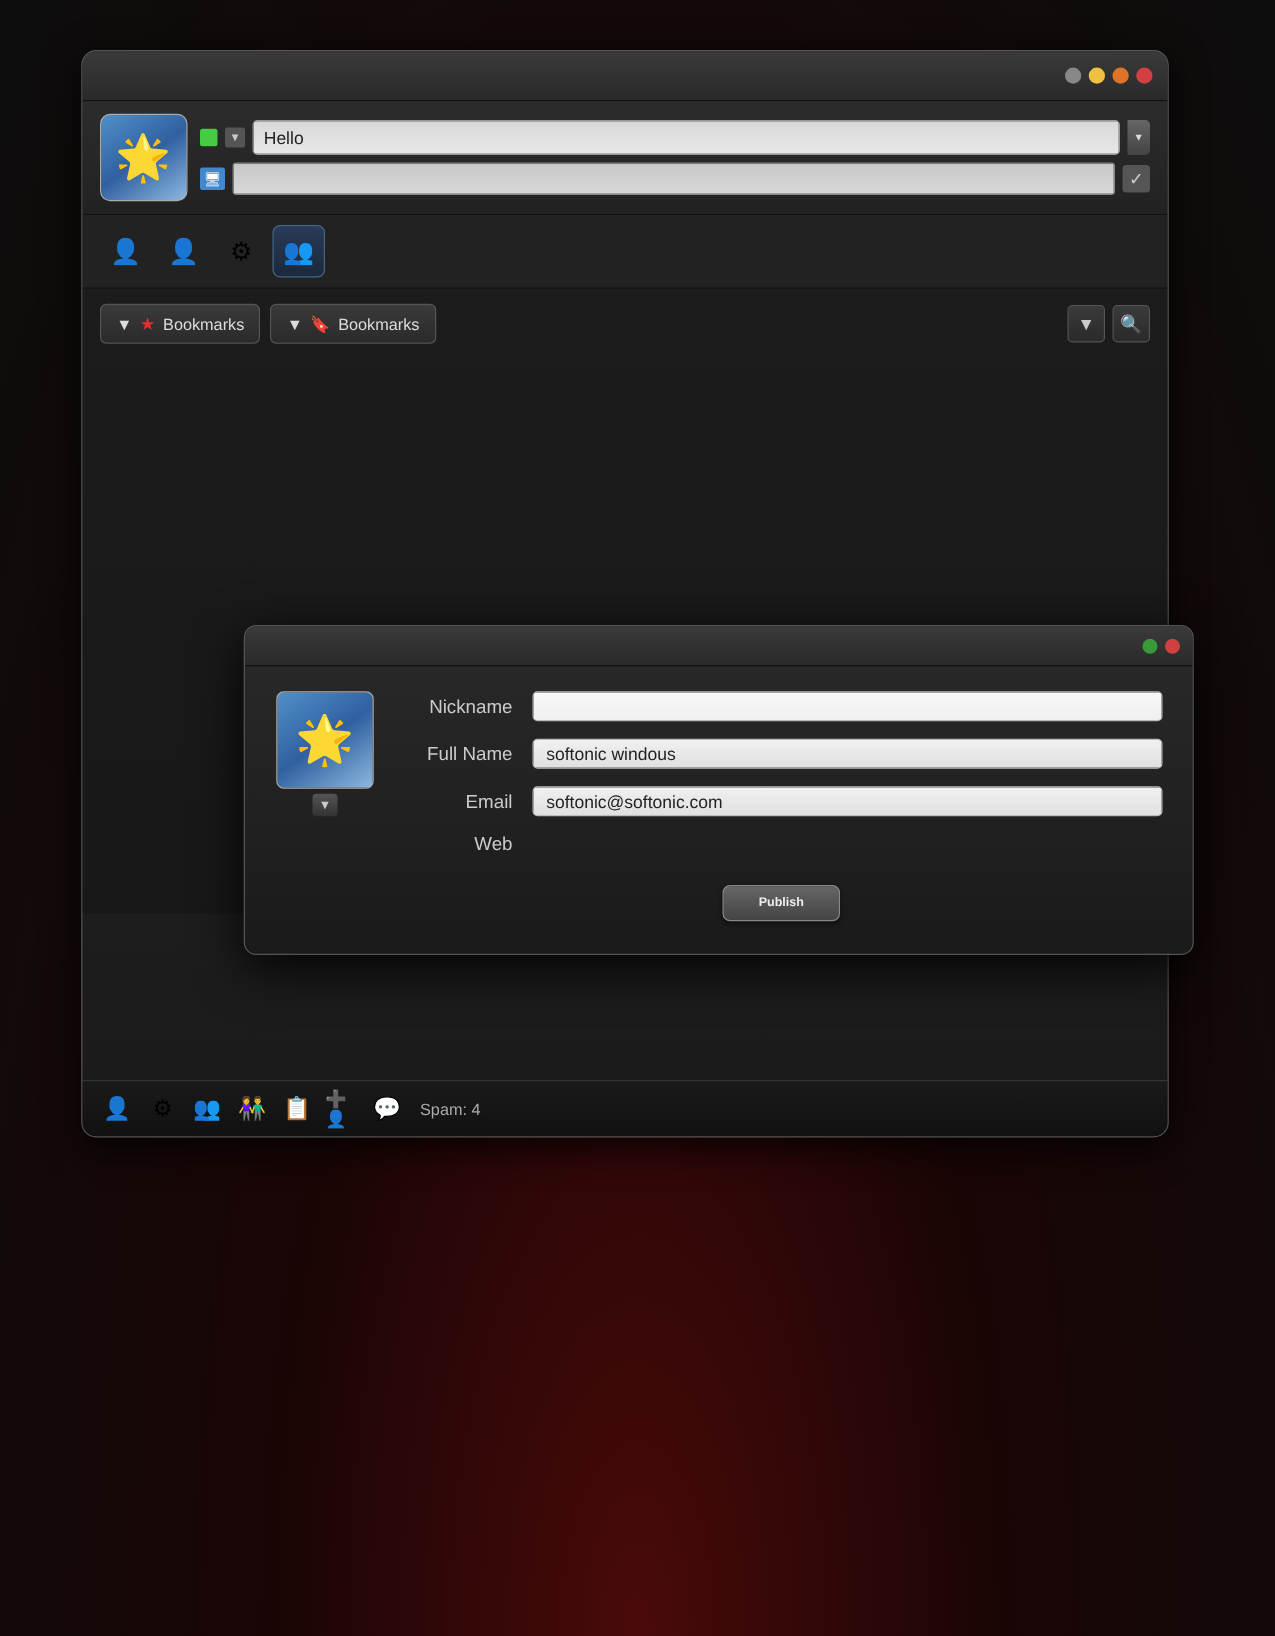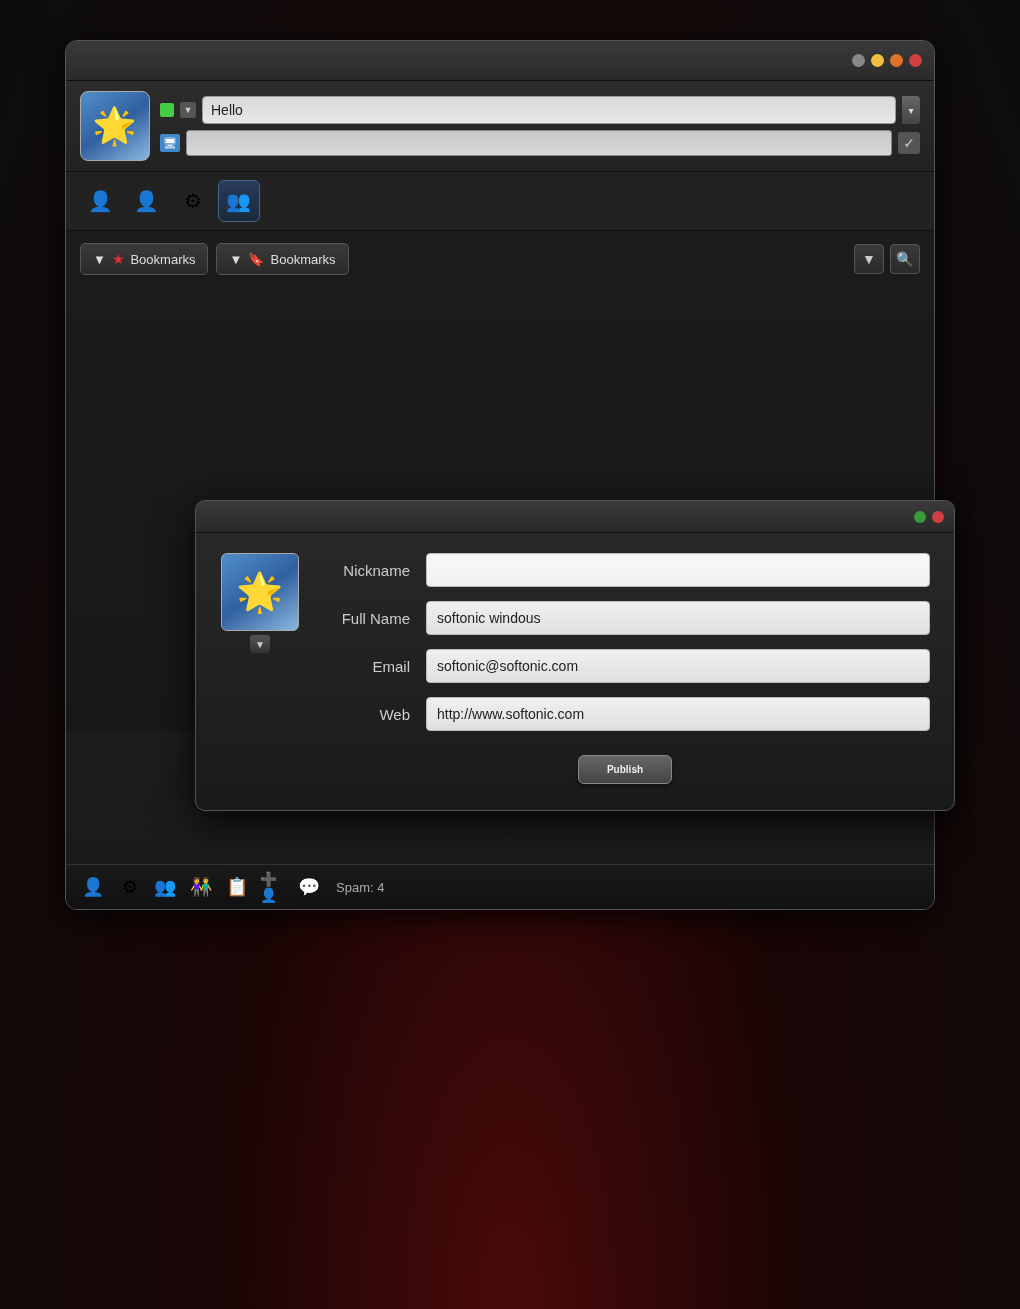--- a/index.html
+++ b/index.html
@@ -371,21 +371,21 @@
     .form-label {
       width: 90px;
       text-align: right;
       color: #ccc;
       font-size: 15px;
       flex-shrink: 0;
     }
 
     .form-input {
       flex: 1;
-      height: 34px;
+      height: 24px;
       background: linear-gradient(180deg, #f0f0f0 0%, #e0e0e0 100%);
       border-radius: 4px;
       border: 1px solid #bbb;
       padding: 0 10px;
       font-size: 14px;
       color: #222;
       display: flex;
       align-items: center;
     }
 
@@ -548,23 +548,20 @@
 
       <div class="form-row">
         <div class="form-label">Email</div>
         <div class="form-input">
           <span>softonic@softonic.com</span>
         </div>
       </div>
 
       <div class="form-row">
         <div class="form-label">Web</div>
-        <div class="form-input">
-          <span>http://www.softonic.com</span>
-        </div>
       </div>
 
       <div class="publish-row">
         <button class="publish-btn">Publish</button>
       </div>
     </div>
 
   </div>
 
 </div>

